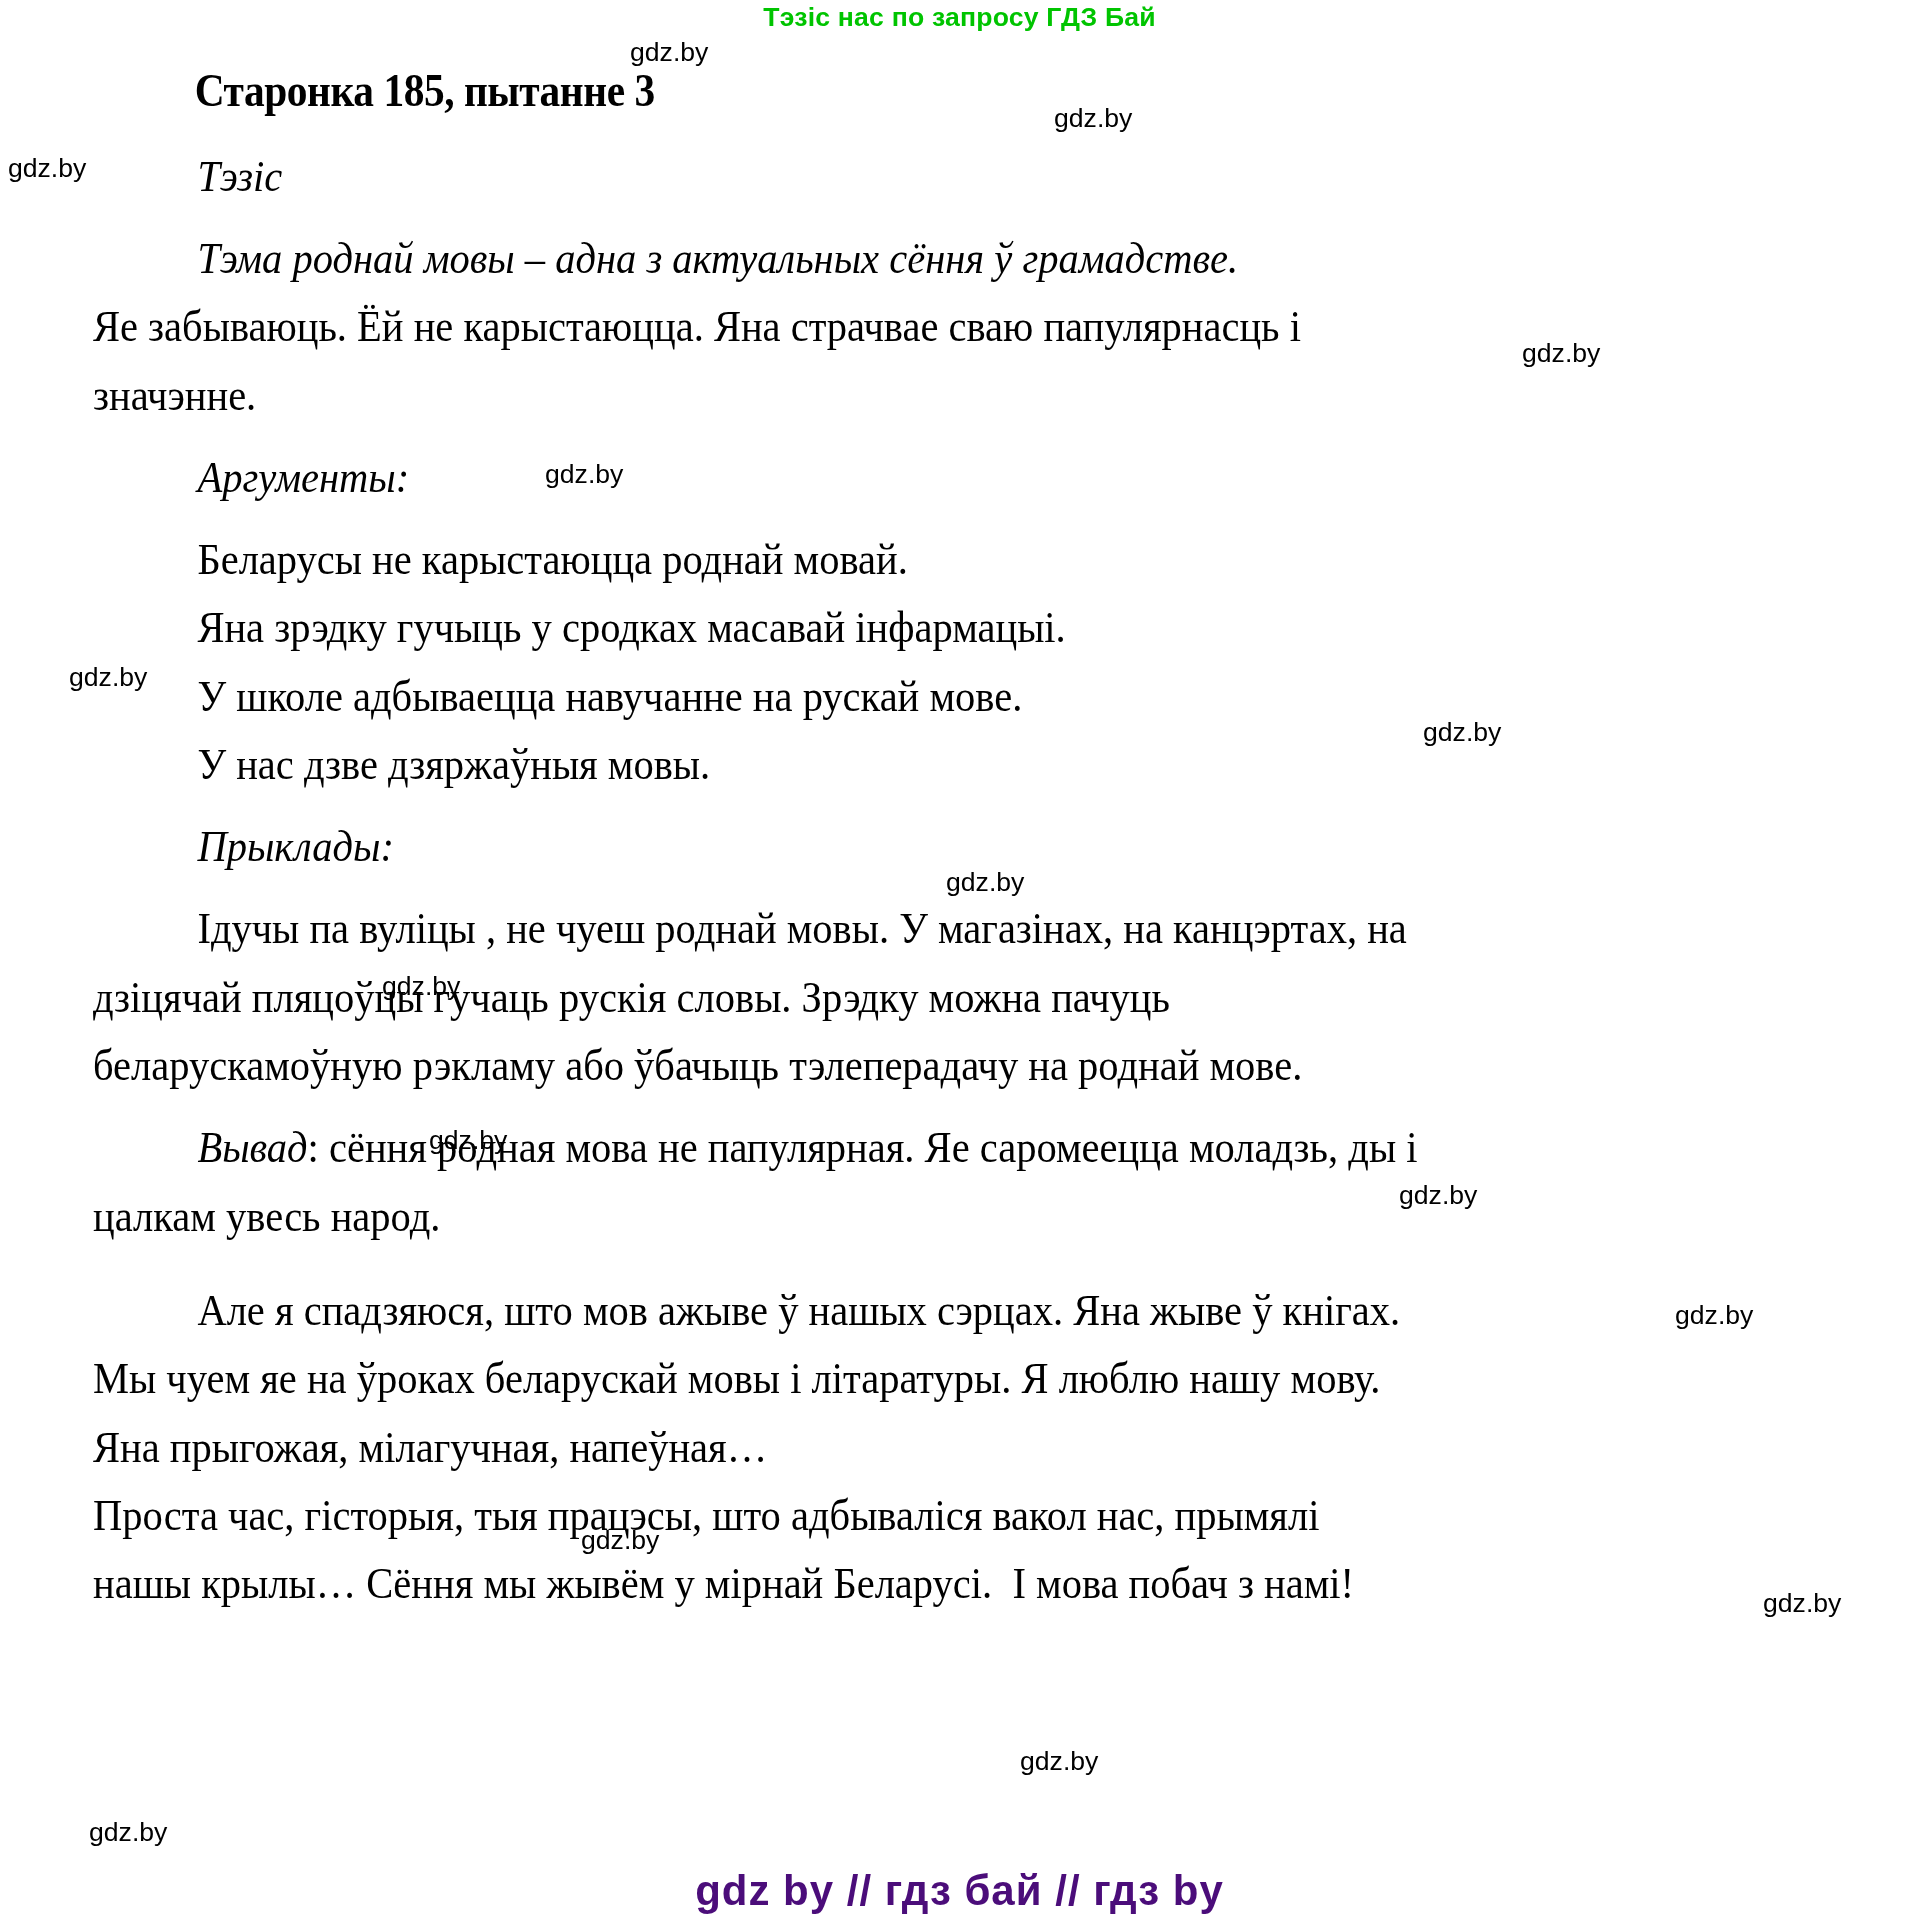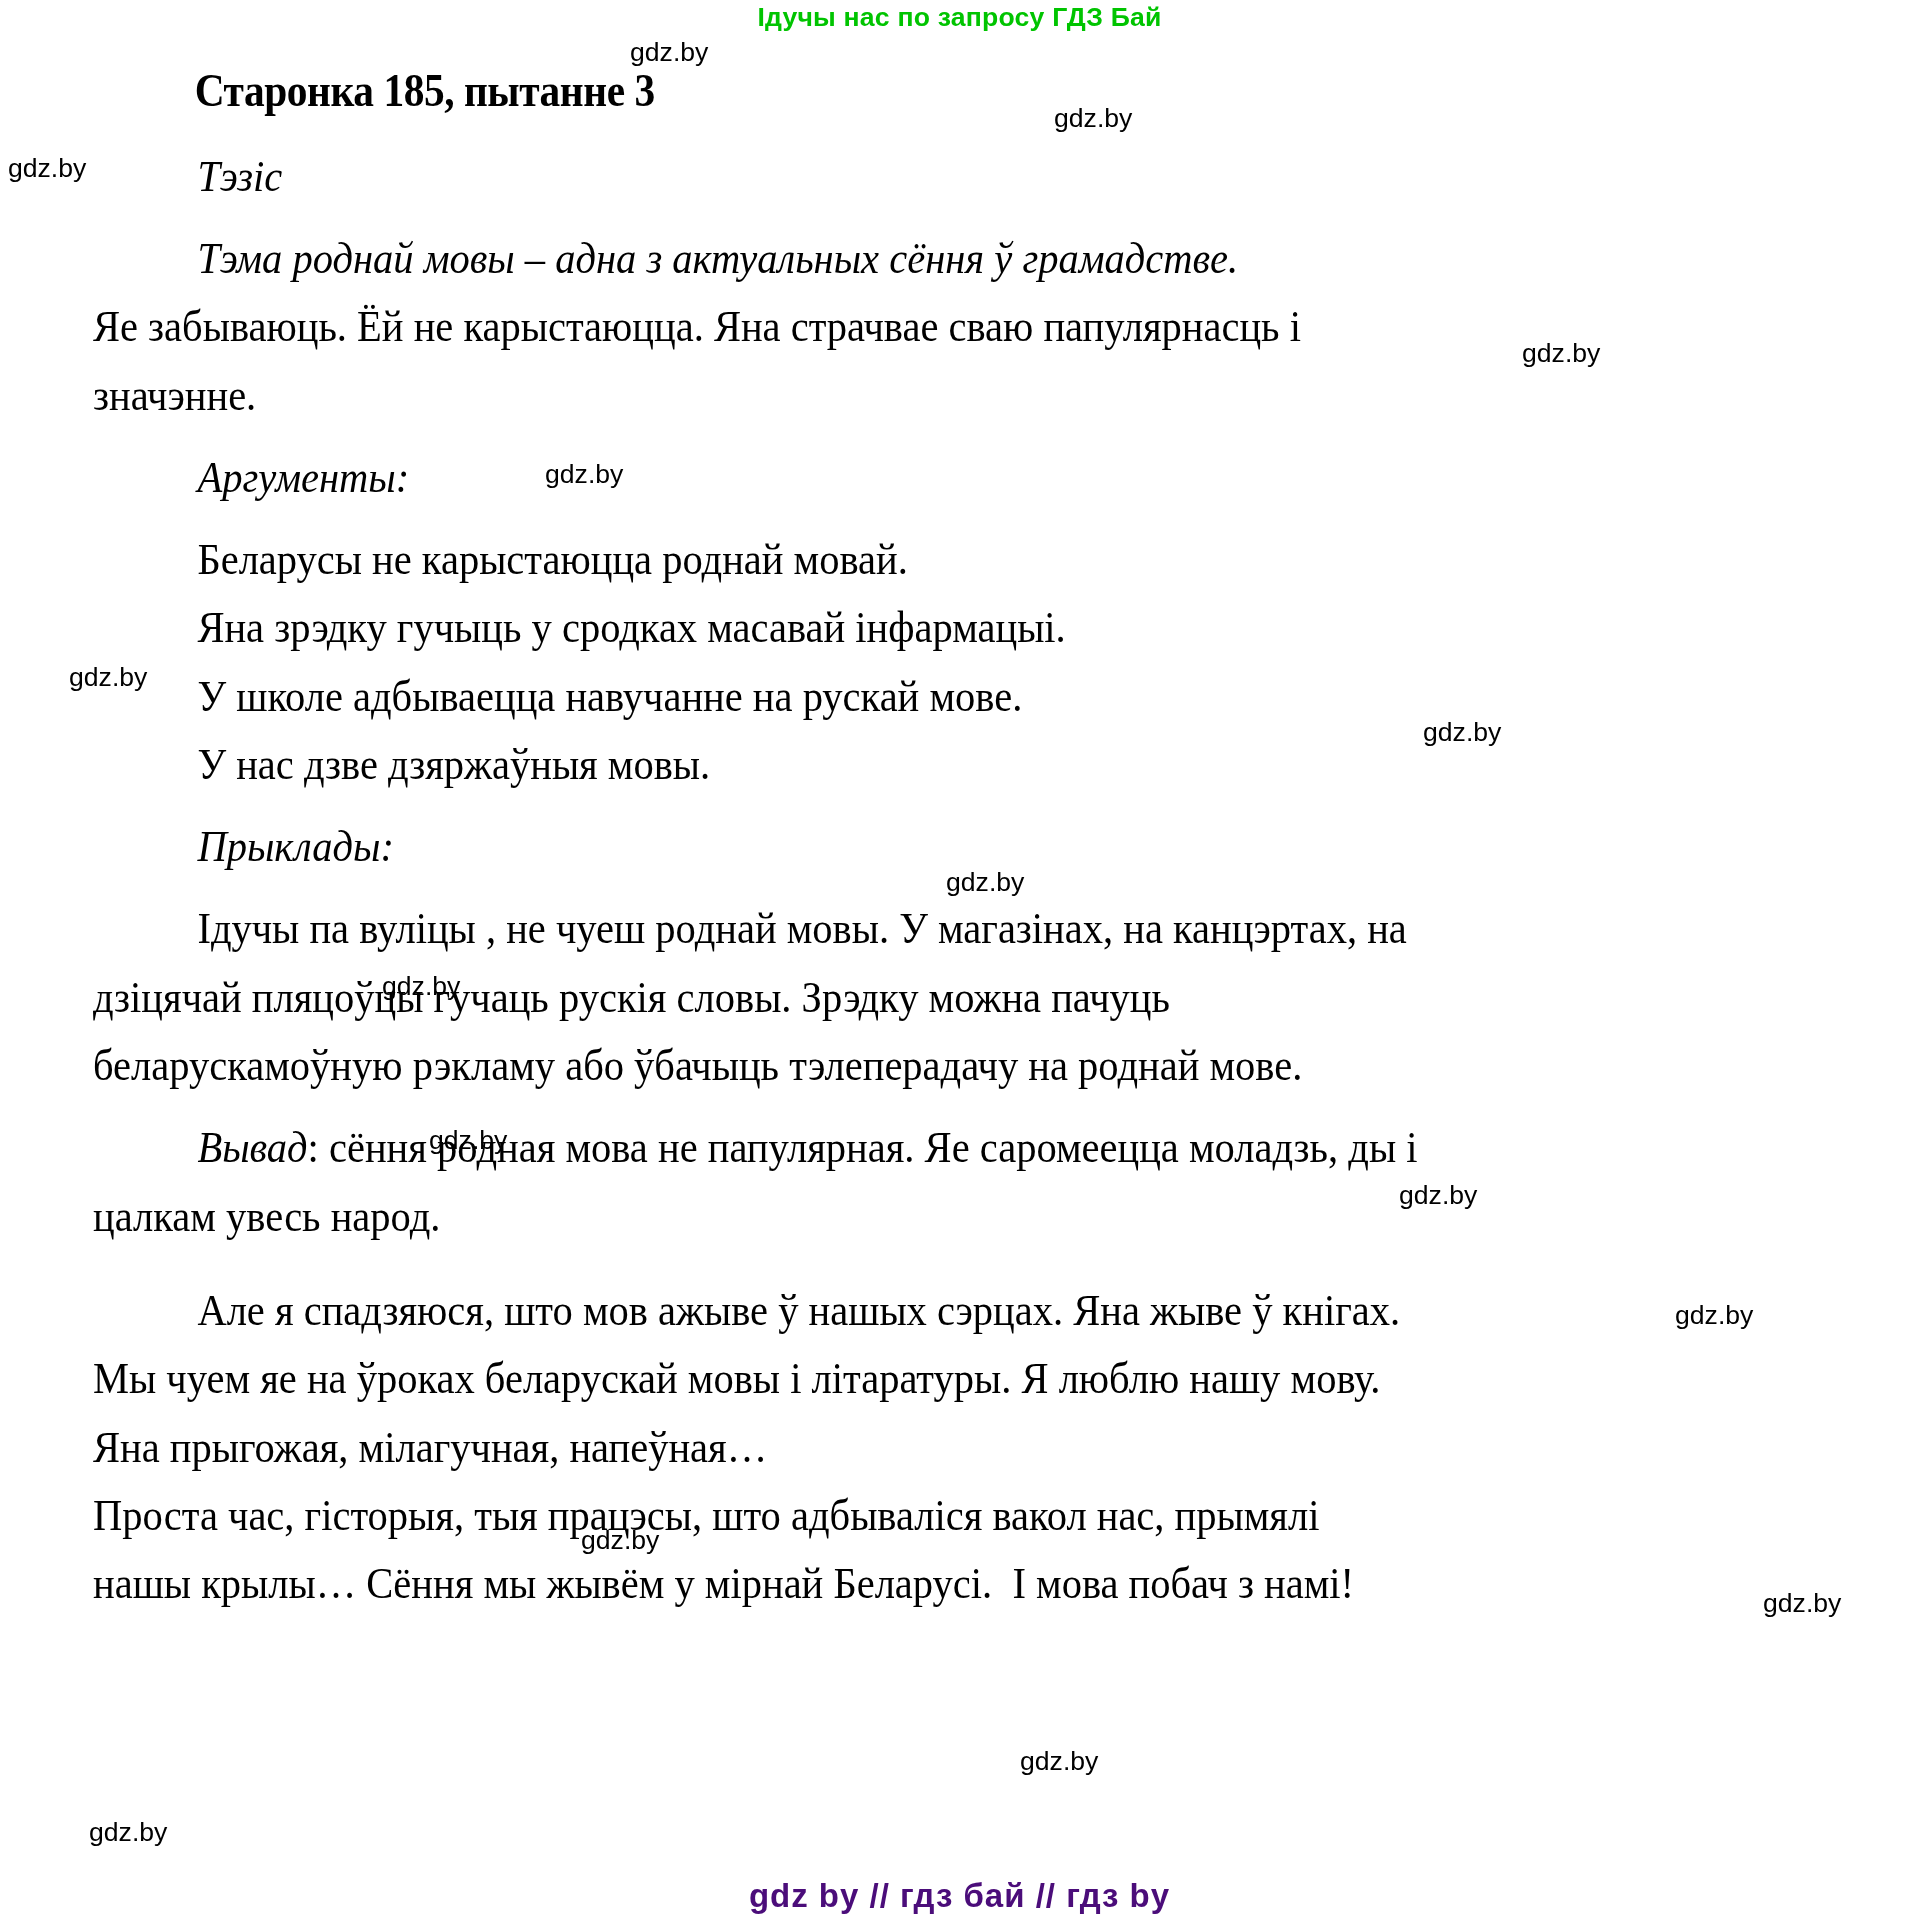--- a/index.html
+++ b/index.html
@@ -33,21 +33,21 @@
   
   .footer {
     position: absolute;
     bottom: 7.9px;
     left: 0;
     width: 100%;
     text-align: center;
     color: #4b0d7a;
     font-family: "Liberation Sans", sans-serif;
     font-weight: bold;
-    font-size: 33px;
+    font-size: 42px;
     letter-spacing: 1px;
   }
 
   
   .wm {
     position: absolute;
     color: #000000;
     font-family: "Liberation Sans", sans-serif;
     font-size: 25.6px;
     font-weight: 500;
@@ -119,21 +119,21 @@
   .para .lead { padding-left: 116px; }
 
   .sp-sm { height: 13.8px; }
   .sp-md { height: 25.6px; }
 
   .inl-ital { font-style: italic; }
 </style>
 </head>
 <body>
 
-<div class="promo" style="color: rgb(0, 196, 0);">Ідучы нас по запросу ГДЗ Бай</div>
+<div class="promo" style="color: rgb(0, 196, 0);">Тэзіс нас по запросу ГДЗ Бай</div>
 
 <div class="doc">
 
   <h1 class="heading">Старонка 185, пытанне 3</h1>
 
   <div class="sp-sm"></div>
 
   <p class="ital-head">Тэзіс</p>
 
   <div class="sp-sm"></div>

